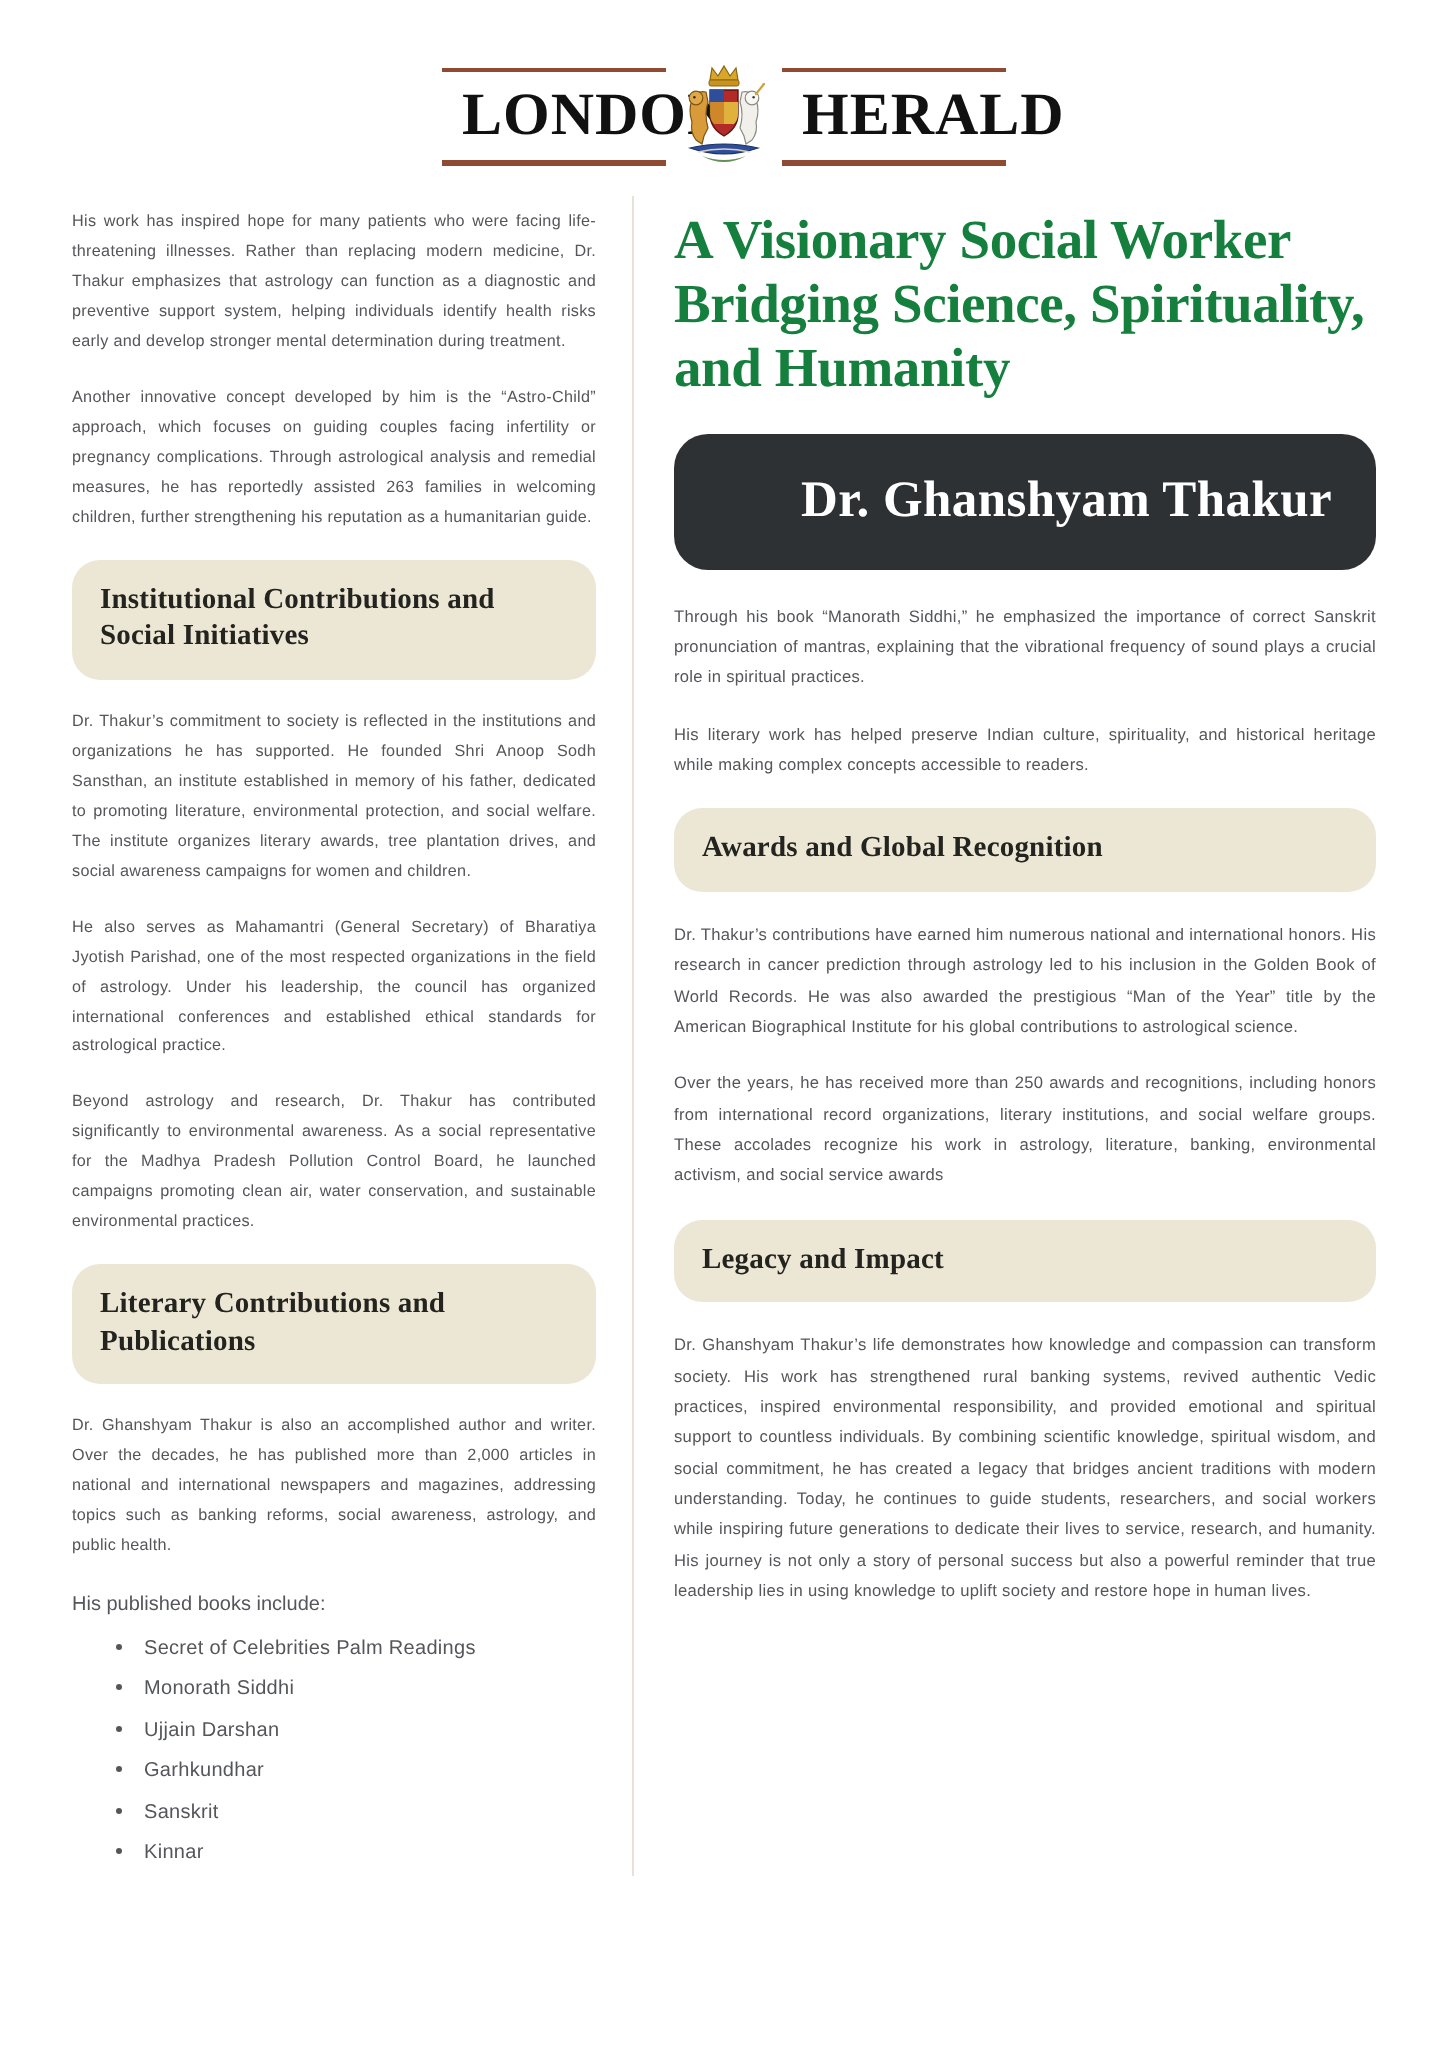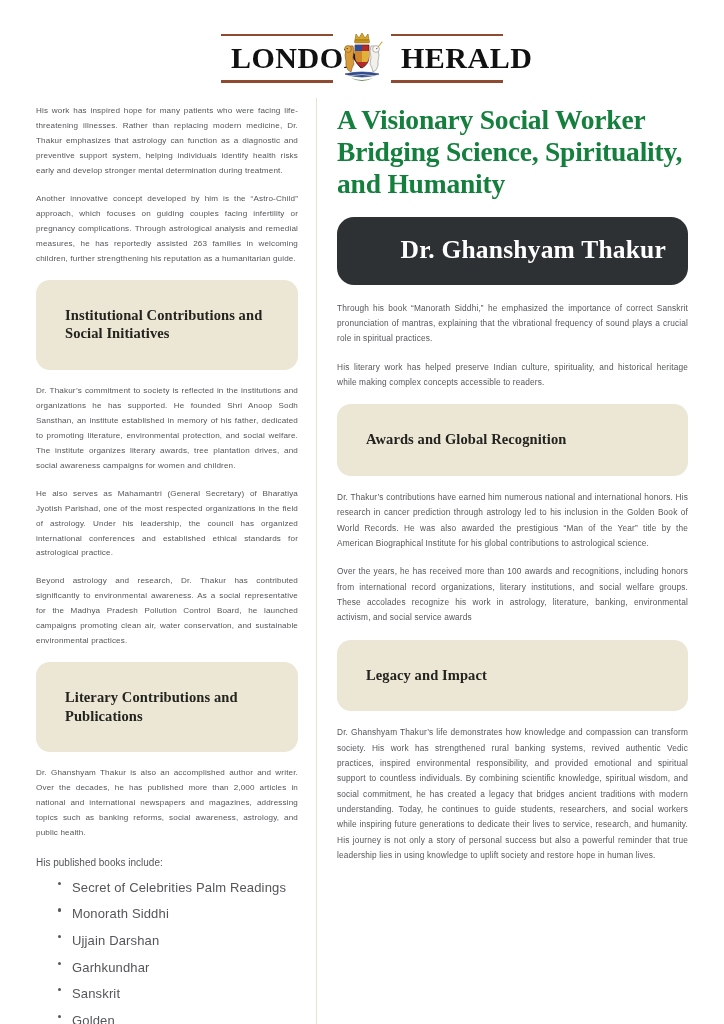--- a/index.html
+++ b/index.html
@@ -101,21 +101,21 @@
   }
 
   
   .pill {
     background: #ece6d4;
     border-radius: 14px;
     padding: 11px 14px 12px 14px;
     margin: 6px 0 14px 0;
   }
   .pill h2 {
-    margin: 15px;
+    margin: 0;
     font-family: "Liberation Serif", serif;
     font-weight: bold;
     font-size: 14.5px;
     line-height: 1.28;
     color: #23241f;
     letter-spacing: 0.1px;
   }
   .col-right .pill { margin-top: 14px; }
   .col-right .pill h2 { font-size: 14.5px; }
 
@@ -154,21 +154,21 @@
     line-height: 1.85;
     margin: 0 0 2px 0;
     color: #55565a;
   }
   ul.books {
     margin: 0;
     padding-left: 22px;
     list-style: none;
   }
   ul.books li {
-    font-size: 13px;
+    font-size: 10px;
     line-height: 2.05;
     color: #55565a;
     position: relative;
     padding-left: 14px;
     letter-spacing: 0.15px;
   }
   ul.books li:before {
     content: "";
     position: absolute;
     left: 0;
@@ -246,21 +246,21 @@
 
       <p class="body">Dr. Ghanshyam Thakur is also an accomplished author and writer. Over the decades, he has published more than 2,000 articles in national and international newspapers and magazines, addressing topics such as banking reforms, social awareness, astrology, and public health.</p>
       <p class="book-intro">His published books include:</p>
 
       <ul class="books">
         <li>Secret of Celebrities Palm Readings</li>
         <li>Monorath Siddhi</li>
         <li>Ujjain Darshan</li>
         <li>Garhkundhar</li>
         <li>Sanskrit</li>
-        <li>Golden</li>
+        <li>Kinnar</li>
       </ul>
 
     </div>
 
     <div class="divider"></div>
 
     <div class="col-right">
 
       <h1 class="headline">A Visionary Social Worker Bridging Science, Spirituality, and Humanity</h1>
 
@@ -269,21 +269,21 @@
       </div>
 
       <p class="body">Through his book “Manorath Siddhi,” he emphasized the importance of correct Sanskrit pronunciation of mantras, explaining that the vibrational frequency of sound plays a crucial role in spiritual practices.</p>
       <p class="body">His literary work has helped preserve Indian culture, spirituality, and historical heritage while making complex concepts accessible to readers.</p>
 
       <div class="pill">
         <h2>Awards and Global Recognition</h2>
       </div>
 
       <p class="body">Dr. Thakur’s contributions have earned him numerous national and international honors. His research in cancer prediction through astrology led to his inclusion in the Golden Book of World Records. He was also awarded the prestigious “Man of the Year” title by the American Biographical Institute for his global contributions to astrological science.</p>
-      <p class="body">Over the years, he has received more than 100 awards and recognitions, including honors from international record organizations, literary institutions, and social welfare groups. These accolades recognize his work in astrology, literature, banking, environmental activism, and social service awards</p>
+      <p class="body">Over the years, he has received more than 250 awards and recognitions, including honors from international record organizations, literary institutions, and social welfare groups. These accolades recognize his work in astrology, literature, banking, environmental activism, and social service awards</p>
 
       <div class="pill">
         <h2>Legacy and Impact</h2>
       </div>
 
       <p class="body">Dr. Ghanshyam Thakur’s life demonstrates how knowledge and compassion can transform society. His work has strengthened rural banking systems, revived authentic Vedic practices, inspired environmental responsibility, and provided emotional and spiritual support to countless individuals. By combining scientific knowledge, spiritual wisdom, and social commitment, he has created a legacy that bridges ancient traditions with modern understanding. Today, he continues to guide students, researchers, and social workers while inspiring future generations to dedicate their lives to service, research, and humanity. His journey is not only a story of personal success but also a powerful reminder that true leadership lies in using knowledge to uplift society and restore hope in human lives.</p>
 
     </div>
 
   </div>

